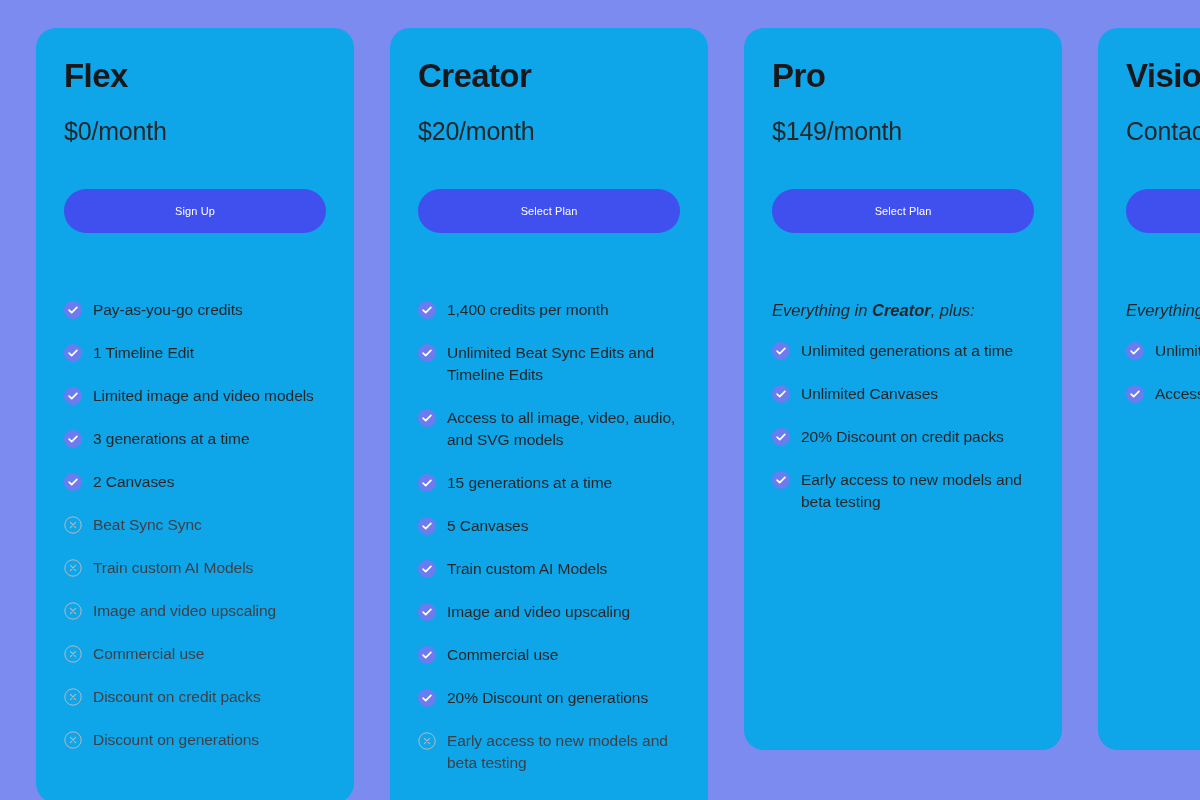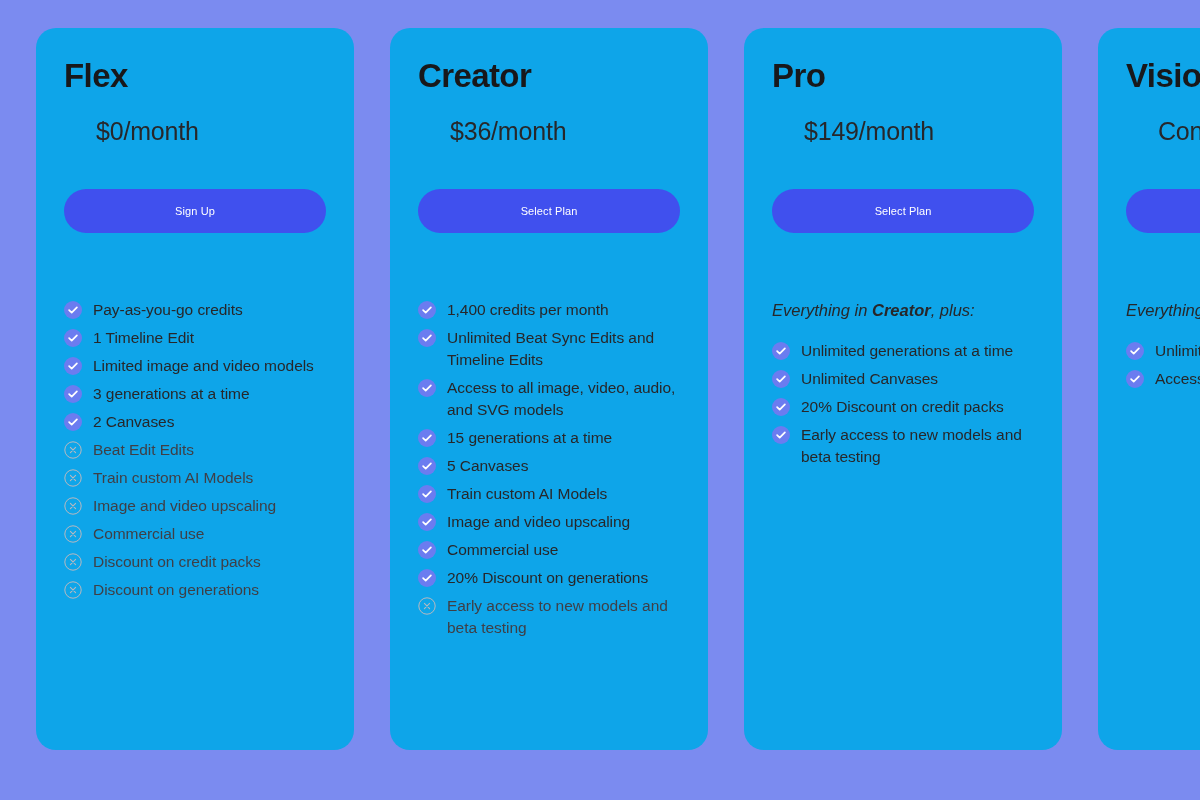--- a/index.html
+++ b/index.html
@@ -53,21 +53,20 @@
   }
 
   .plan-price {
     margin-top: 22px;
     font-size: 25px;
     font-weight: 400;
     color: #27272a;
     letter-spacing: -0.2px;
     line-height: 1.2;
     white-space: nowrap;
-    margin-left: 32px;
   }
 
   .plan-cta {
     margin-top: 43px;
     width: 100%;
     height: 44px;
     border: none;
     border-radius: 999px;
     background: #4050ee;
     color: #ffffff;
@@ -92,21 +91,21 @@
   }
   .plan-lead b { font-weight: 700; }
 
   .plan-lead + .feature-list { margin-top: 18px; }
 
   .feature-list {
     margin-top: 66px;
     list-style: none;
     display: flex;
     flex-direction: column;
-    gap: 6px;
+    gap: 21px;
   }
 
   .feature-item {
     display: flex;
     align-items: flex-start;
     gap: 11px;
   }
 
   .feature-icon {
     flex: 0 0 auto;
@@ -180,21 +179,21 @@
             </span>
             <span class="feature-text">2 Canvases</span>
           </li>
           <li class="feature-item is-excluded">
             <span class="feature-icon">
               <svg viewBox="0 0 18 18">
                 <circle cx="9" cy="9" r="8.2" fill="none" stroke="#b8b8bf" stroke-width="1"></circle>
                 <path d="M6.4 6.4 L11.6 11.6 M11.6 6.4 L6.4 11.6" fill="none" stroke="#b8b8bf" stroke-width="1.1" stroke-linecap="round"></path>
               </svg>
             </span>
-            <span class="feature-text">Beat Edit Edits</span>
+            <span class="feature-text">Beat Sync Sync</span>
           </li>
           <li class="feature-item is-excluded">
             <span class="feature-icon">
               <svg viewBox="0 0 18 18">
                 <circle cx="9" cy="9" r="8.2" fill="none" stroke="#b8b8bf" stroke-width="1"></circle>
                 <path d="M6.4 6.4 L11.6 11.6 M11.6 6.4 L6.4 11.6" fill="none" stroke="#b8b8bf" stroke-width="1.1" stroke-linecap="round"></path>
               </svg>
             </span>
             <span class="feature-text">Train custom AI Models</span>
           </li>
@@ -231,21 +230,21 @@
                 <circle cx="9" cy="9" r="8.2" fill="none" stroke="#b8b8bf" stroke-width="1"></circle>
                 <path d="M6.4 6.4 L11.6 11.6 M11.6 6.4 L6.4 11.6" fill="none" stroke="#b8b8bf" stroke-width="1.1" stroke-linecap="round"></path>
               </svg>
             </span>
             <span class="feature-text">Discount on generations</span>
           </li>
         </ul>
       </div>
       <div class="plan-card">
         <div class="plan-title">Creator</div>
-        <div class="plan-price">$36/month</div>
+        <div class="plan-price">$20/month</div>
         <button class="plan-cta">Select Plan</button>
         <ul class="feature-list">
           <li class="feature-item">
             <span class="feature-icon">
               <svg viewBox="0 0 18 18">
                 <circle cx="9" cy="9" r="9" fill="#6b7cf0"></circle>
                 <path d="M5.1 9.2 L7.7 11.7 L12.9 6.3" fill="none" stroke="#ffffff" stroke-width="1.7" stroke-linecap="round" stroke-linejoin="round"></path>
               </svg>
             </span>
             <span class="feature-text">1,400 credits per month</span>

